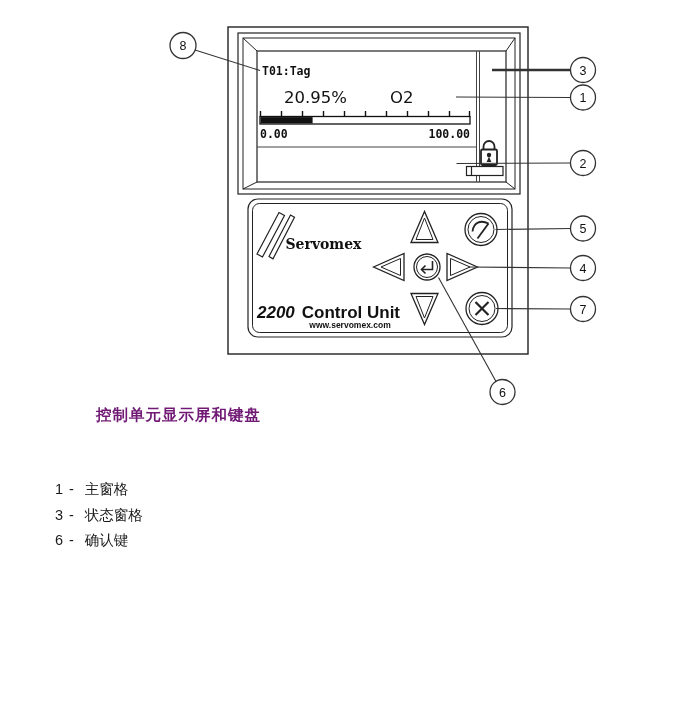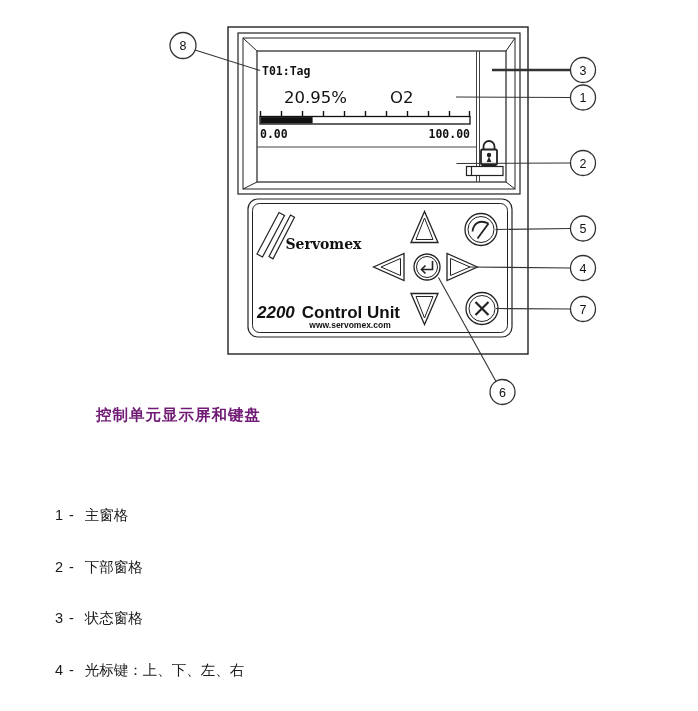--- a/index.html
+++ b/index.html
@@ -2,21 +2,21 @@
 <html><head>
 <meta charset="utf-8">
 <style>
   html,body{margin:0;padding:0;background:#fff;}
   .page{position:relative;width:698px;height:711px;background:#ffffff;overflow:hidden;
         font-family:"Liberation Sans","DejaVu Sans",sans-serif;color:#111;}
   .diagram-svg{position:absolute;left:0;top:0;}
   .caption{position:absolute;left:68px;top:405px;font-size:15.5px;font-weight:bold;
            letter-spacing:1px;color:#701a75;margin-left:28px;}
   .legend{position:absolute;left:55px;top:477px;font-size:14.5px;color:#1a1a1a;}
-  .legend-row{height:25.7px;line-height:25.7px;white-space:nowrap;margin-top:26px;}
+  .legend-row{height:25.7px;line-height:25.7px;white-space:nowrap;}
   .legend-row .num{display:inline-block;min-width:10px;}
   .legend-row .sep{margin-left:4px;margin-right:11px;}
   text{fill:#111;}
   .mono{font-family:"DejaVu Sans Mono","Liberation Mono",monospace;font-weight:bold;}
   .lcd{font-family:"DejaVu Sans","Liberation Sans",sans-serif;}
   .brand{font-family:"DejaVu Serif","Liberation Serif",serif;font-weight:bold;}
   .model{font-weight:bold;}
   .callout-num{font-size:12.5px;}
 </style>
 </head>
@@ -185,19 +185,17 @@
         <circle cx="502.5" cy="392" r="12.5" fill="#fff" stroke="#333" stroke-width="1.3"></circle>
         <text x="502.5" y="396.5" text-anchor="middle" class="callout-num">6</text>
       </g>
     </g>
   </svg>
 
   <div class="caption">控制单元显示屏和键盘</div>
 
   <div class="legend">
     <div class="legend-row"><span class="num">1</span><span class="sep">-</span><span class="label">主窗格</span></div>
-    <div class="legend-row"><span class="num">2</span><span class="sep">-</span><span class="label">下部窗格</span></div>
     <div class="legend-row"><span class="num">3</span><span class="sep">-</span><span class="label">状态窗格</span></div>
-    <div class="legend-row"><span class="num">4</span><span class="sep">-</span><span class="label">光标键：上、下、左、右</span></div>
     <div class="legend-row"><span class="num">6</span><span class="sep">-</span><span class="label">确认键</span></div>
   </div>
 
 </div>
 
 </body></html>

